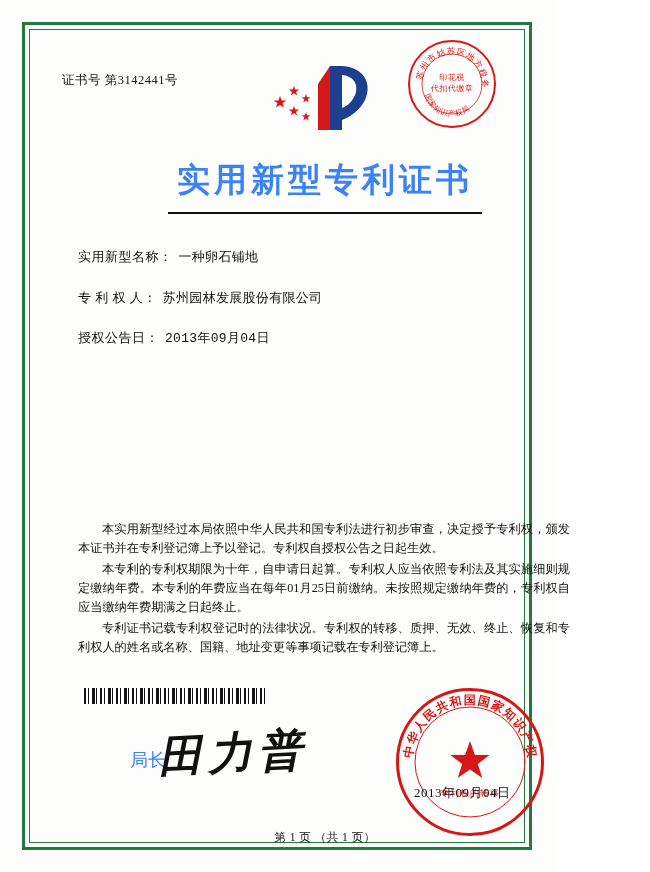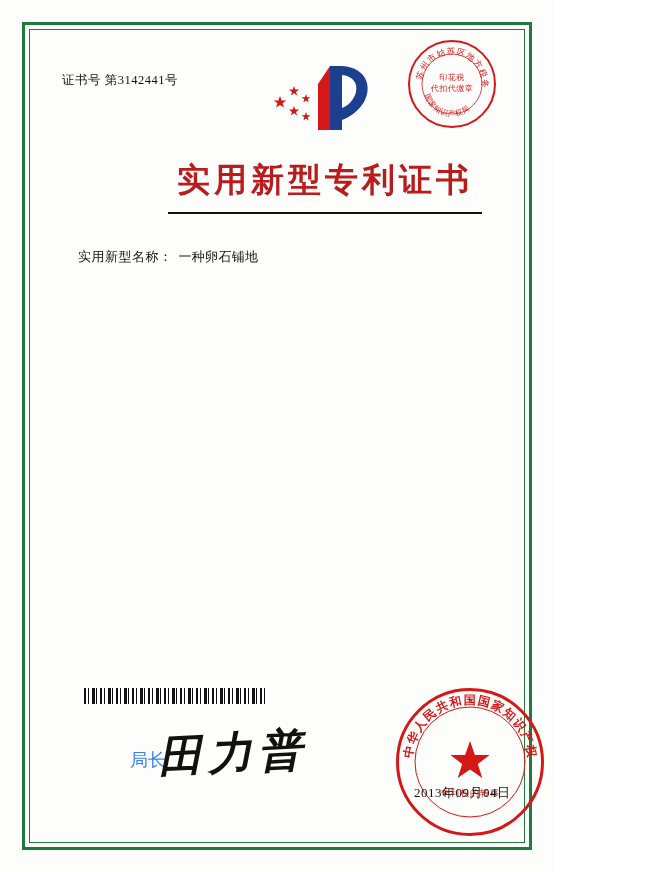--- a/index.html
+++ b/index.html
@@ -92,21 +92,21 @@
   .title {
     position: absolute;
     left: 0;
     top: 158px;
     width: 650px;
     text-align: center;
     font-size: 33px;
     font-weight: bold;
     letter-spacing: 4px;
     font-family: "Liberation Serif", "DejaVu Serif", serif;
-    color: #b91c1c;
+    color: #3b82f6;
   }
   .title-underline {
     position: absolute;
     left: 168px;
     top: 212px;
     width: 314px;
     height: 2px;
     background: #111;
   }
 
@@ -289,23 +289,32 @@
     </svg>
   </div>
 
   <div class="title">实用新型专利证书</div>
   <div class="title-underline"></div>
 
   <div class="fields">
     <div class="field-row">
       <span class="field-label">实用新型名称：</span><span class="field-value">一种卵石铺地</span>
     </div>
+    <div class="field-row">
+      <span class="field-label">专 利 权 人：</span><span class="field-value">苏州园林发展股份有限公司</span>
+    </div>
+    <div class="field-row">
+      <span class="field-label">授权公告日：</span><span class="field-value">2013年09月04日</span>
+    </div>
   </div>
 
   <div class="body-text">
+    <p>本实用新型经过本局依照中华人民共和国专利法进行初步审查，决定授予专利权，颁发本证书并在专利登记簿上予以登记。专利权自授权公告之日起生效。</p>
+    <p>本专利的专利权期限为十年，自申请日起算。专利权人应当依照专利法及其实施细则规定缴纳年费。本专利的年费应当在每年01月25日前缴纳。未按照规定缴纳年费的，专利权自应当缴纳年费期满之日起终止。</p>
+    <p>专利证书记载专利权登记时的法律状况。专利权的转移、质押、无效、终止、恢复和专利权人的姓名或名称、国籍、地址变更等事项记载在专利登记簿上。</p>
   </div>
 
   <div class="barcode"></div>
 
   <div class="sig-label">局长</div>
   <div class="signature">田力普</div>
 
   <div class="seal-main">
     <svg class="seal-ring-text" viewBox="0 0 142 142">
       <defs>
@@ -317,14 +326,15 @@
       <circle cx="71" cy="71" r="55" fill="none" stroke="#d41717" stroke-width="1"></circle>
     </svg>
     <svg class="star" viewBox="0 0 40 40">
       <polygon points="20,2 24.9,16.1 39.6,16.1 27.8,25 32.3,39.1 20,30.4 7.7,39.1 12.2,25 0.4,16.1 15.1,16.1" fill="#d41717"></polygon>
     </svg>
     <div class="seal-sub">专利权的转移</div>
   </div>
 
   <div class="seal-date">2013年09月04日</div>
 
+  <div class="footer">第 1 页 （共 1 页）</div>
 
 </div>
 
 </body></html>

